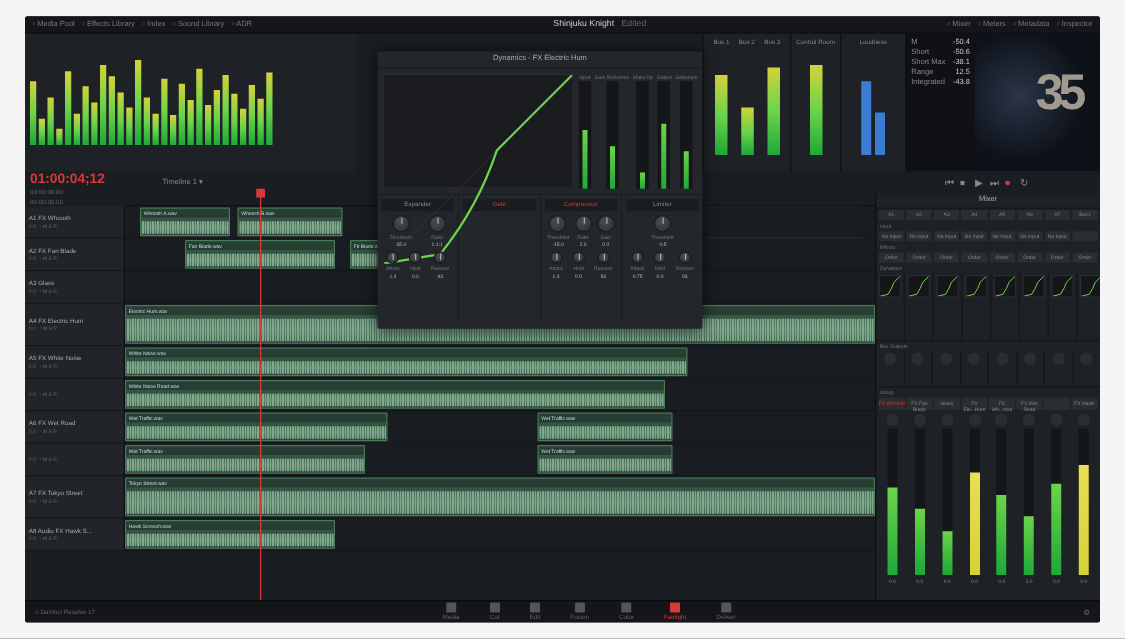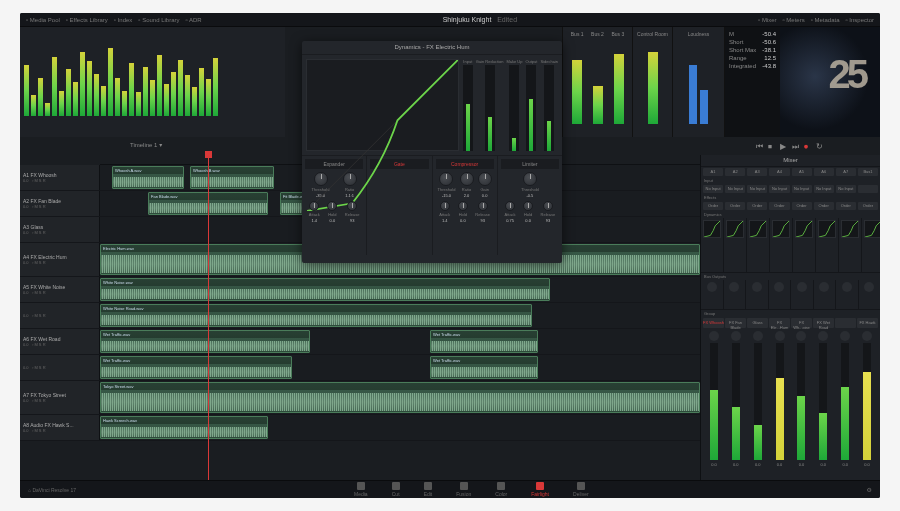--- a/index.html
+++ b/index.html
@@ -209,24 +209,33 @@
             <span>Range</span>
             <span class="v">12.5</span>
           </div>
           <div class="stat-row">
             <span>Integrated</span>
             <span class="v">-43.8</span>
           </div>
         </div>
       <div class="preview">
         <div class="preview-img"></div>
-        <div class="preview-glyph">25</div>
+        <div class="preview-glyph">35</div>
       </div>
     </div>
 
+    <div class="tc-panel">
+      <div class="tc-main">01:00:04;12</div>
+      <div id="tc-subs">
+          <div class="tc-sub">00:00:00:00</div>
+          <div class="tc-sub">00:00:00:00</div>
+          <div class="tc-sub">00:00:00:00</div>
+          <div class="tc-sub">00:00:00:00</div>
+        </div>
+    </div>
     <div style="position:absolute;left:110px;top:114px;font-size:6px;color:#888">
       <span>Timeline 1</span> ▾
     </div>
 
     <div class="transport">
       <div>⏮</div>
       <div>⏹</div>
       <div>▶</div>
       <div>⏭</div>
       <div style="color:#d93838">⏺</div>

